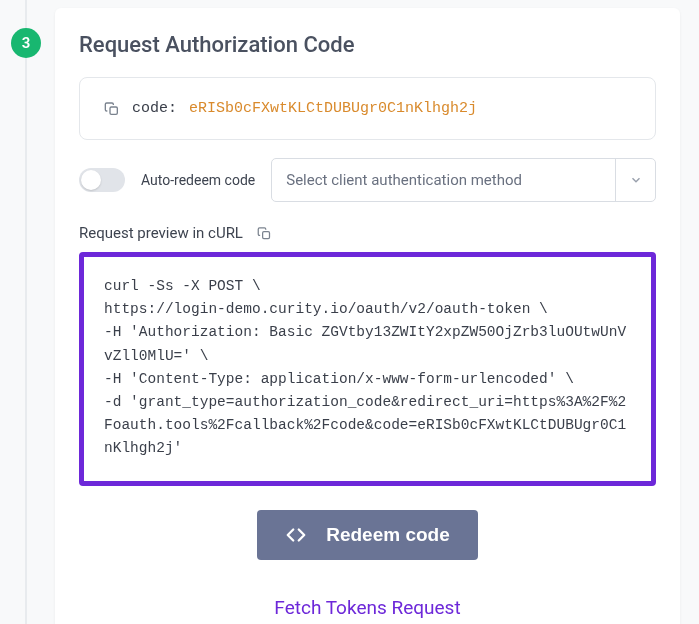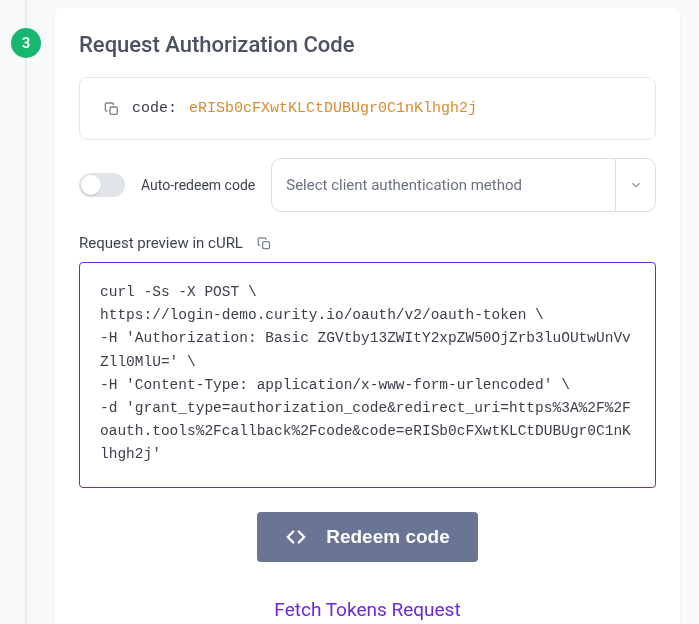--- a/index.html
+++ b/index.html
@@ -103,22 +103,22 @@
     .toggle-label {
       font-size: 14px;
       color: #3e4450;
       flex: 0 0 auto;
     }
     .select-wrap {
       flex: 1;
       margin-left: auto;
       display: flex;
       border: 1px solid #d9dde3;
-      border-radius: 10px;
-      height: 54px;
+      border-radius: 5px;
+      height: 44px;
       align-items: stretch;
       min-width: 340px;
       gap: 12px;
     }
     .select-text {
       flex: 1;
       padding: 0 14px;
       display: flex;
       align-items: center;
       font-size: 15px;
@@ -134,21 +134,21 @@
     }
     .preview-label {
       font-size: 15px;
       color: #3e4450;
       display: flex;
       align-items: center;
       gap: 14px;
       margin-bottom: 10px;
     }
     .curl-box {
-      border: 1px solid #6d28d9;
+      border: 5px solid #6d28d9;
       border-radius: 4px;
       padding: 18px 20px 20px 20px;
       font-family: "Courier New", monospace;
       font-size: 14.5px;
       line-height: 1.6;
       color: #3a3f4a;
       white-space: pre-wrap;
       word-break: break-all;
       margin-bottom: 24px;
     }

